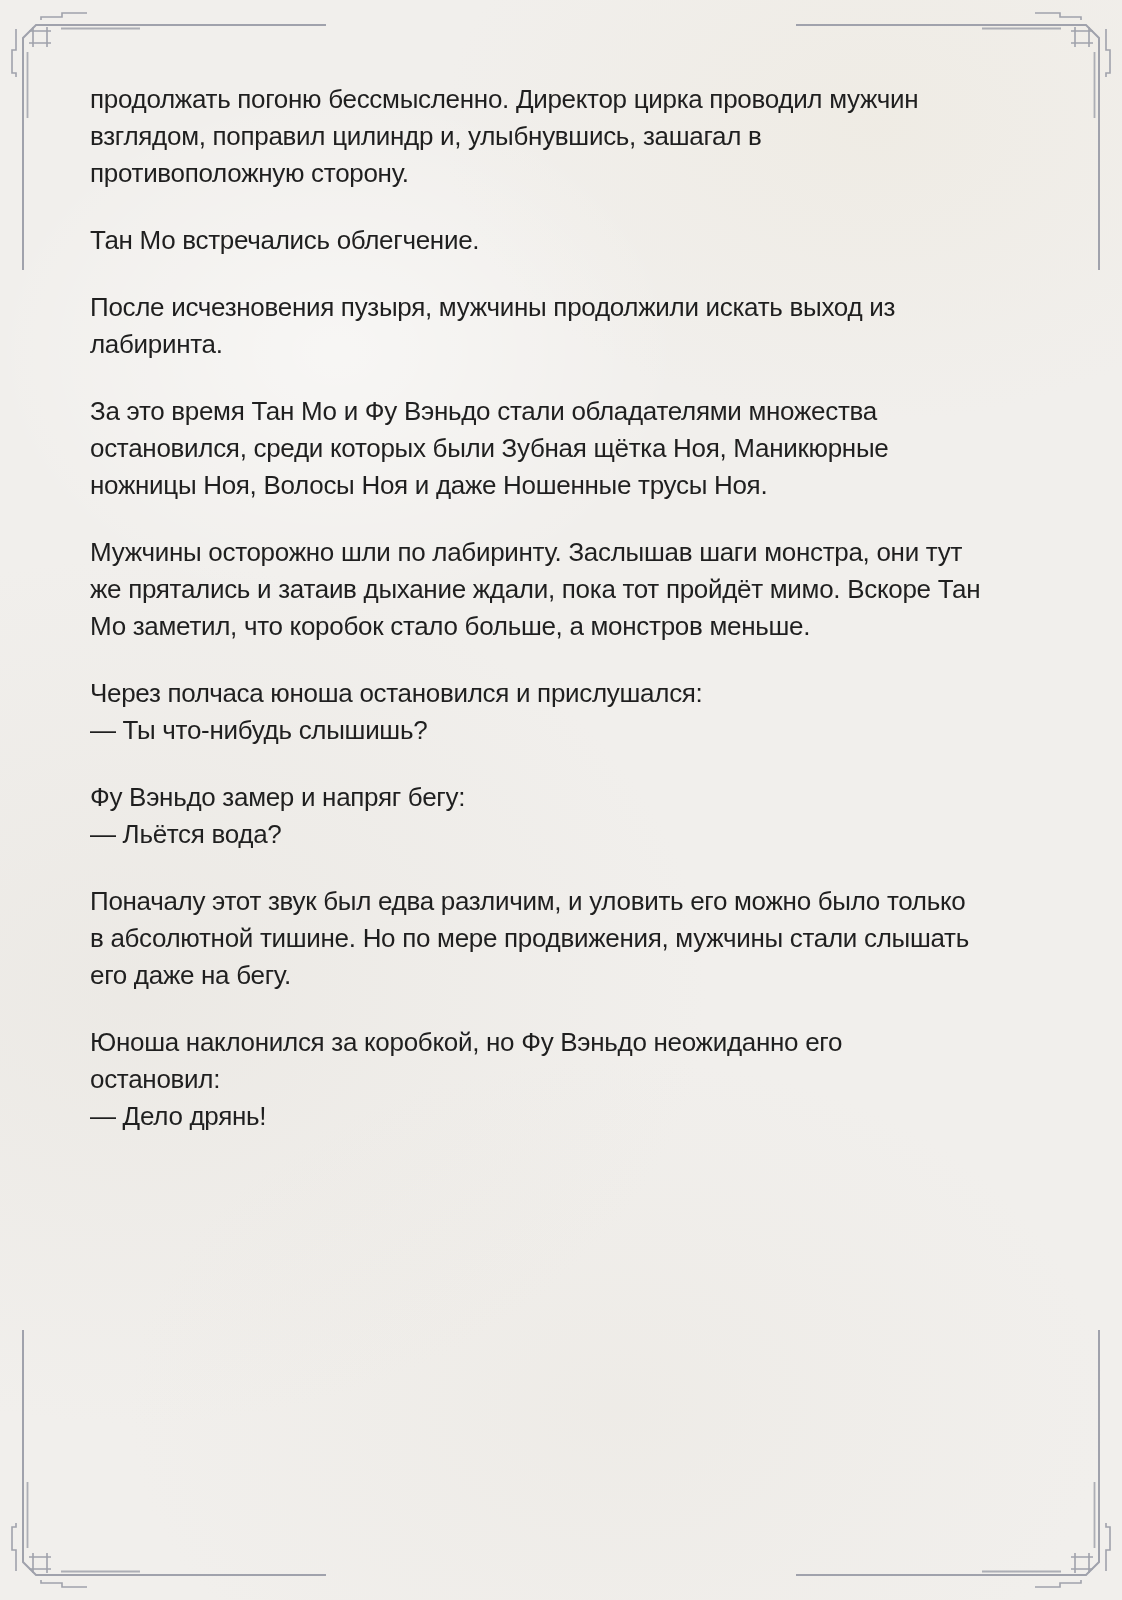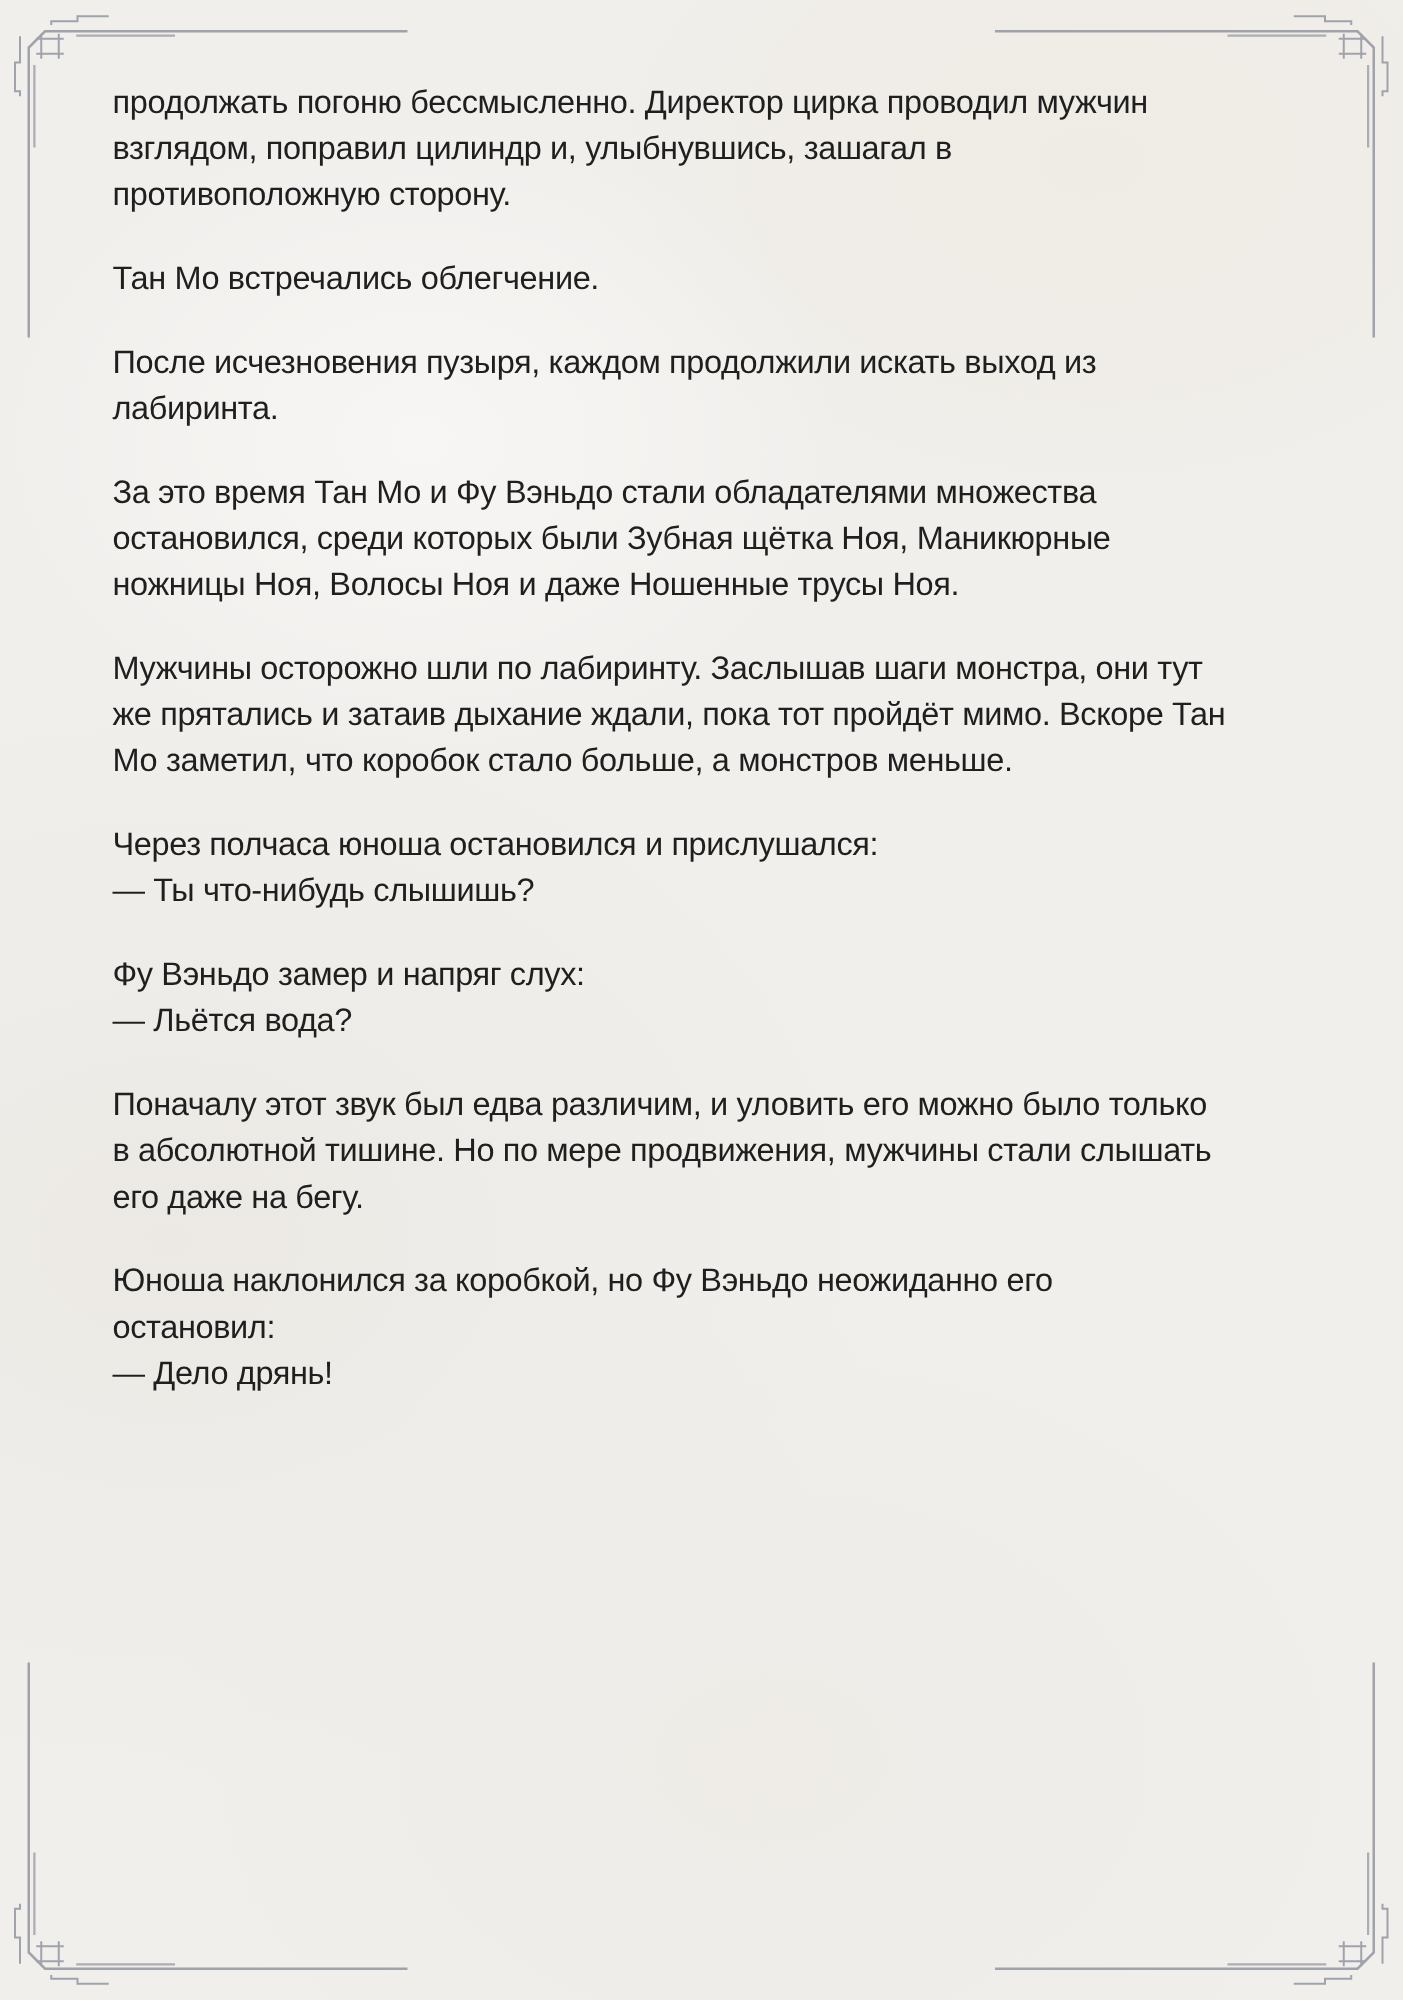--- a/index.html
+++ b/index.html
@@ -49,21 +49,21 @@
   }
   .frame .orn2 {
     fill: none;
     stroke: var(--frame-line, #a2a4ae);
     stroke-width: 1.8;
     opacity: 0.85;
   }
   .text {
     position: absolute;
     left: 90px;
-    top: 63px;
+    top: 81px;
     width: 1002px;
     color: var(--ink, #1f1f1f);
     font-size: 26px;
     line-height: 37px;
     letter-spacing: -0.3px;
   }
   .text p {
     margin: 0 0 30px 0;
     white-space: pre-line;
   }
@@ -92,31 +92,31 @@
     <use href="#corner" transform="translate(1122,0) scale(-1,1)"></use>
     <use href="#corner" transform="translate(0,1600) scale(1,-1)"></use>
     <use href="#corner" transform="translate(1122,1600) scale(-1,-1)"></use>
   </svg>
 
   <div class="text">
     <p>продолжать погоню бессмысленно. Директор цирка проводил мужчин
 взглядом, поправил цилиндр и, улыбнувшись, зашагал в
 противоположную сторону.</p>
     <p>Тан Мо встречались облегчение.</p>
-    <p>После исчезновения пузыря, каждом продолжили искать выход из
+    <p>После исчезновения пузыря, мужчины продолжили искать выход из
 лабиринта.</p>
     <p>За это время Тан Мо и Фу Вэньдо стали обладателями множества
 остановился, среди которых были Зубная щётка Ноя, Маникюрные
 ножницы Ноя, Волосы Ноя и даже Ношенные трусы Ноя.</p>
     <p>Мужчины осторожно шли по лабиринту. Заслышав шаги монстра, они тут
 же прятались и затаив дыхание ждали, пока тот пройдёт мимо. Вскоре Тан
 Мо заметил, что коробок стало больше, а монстров меньше.</p>
     <p>Через полчаса юноша остановился и прислушался:
 — Ты что-нибудь слышишь?</p>
-    <p>Фу Вэньдо замер и напряг слух:
+    <p>Фу Вэньдо замер и напряг бегу:
 — Льётся вода?</p>
     <p>Поначалу этот звук был едва различим, и уловить его можно было только
 в абсолютной тишине. Но по мере продвижения, мужчины стали слышать
 его даже на бегу.</p>
     <p>Юноша наклонился за коробкой, но Фу Вэньдо неожиданно его
 остановил:
 — Дело дрянь!</p>
   </div>
 
 </div>

